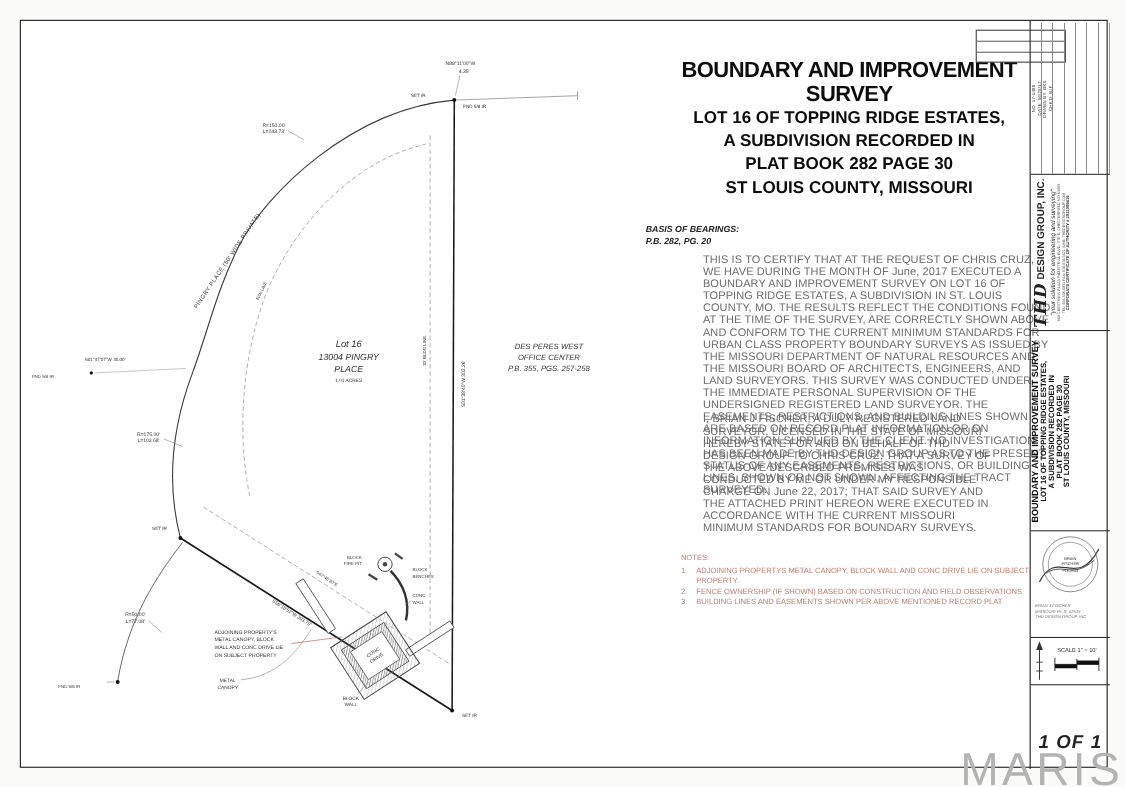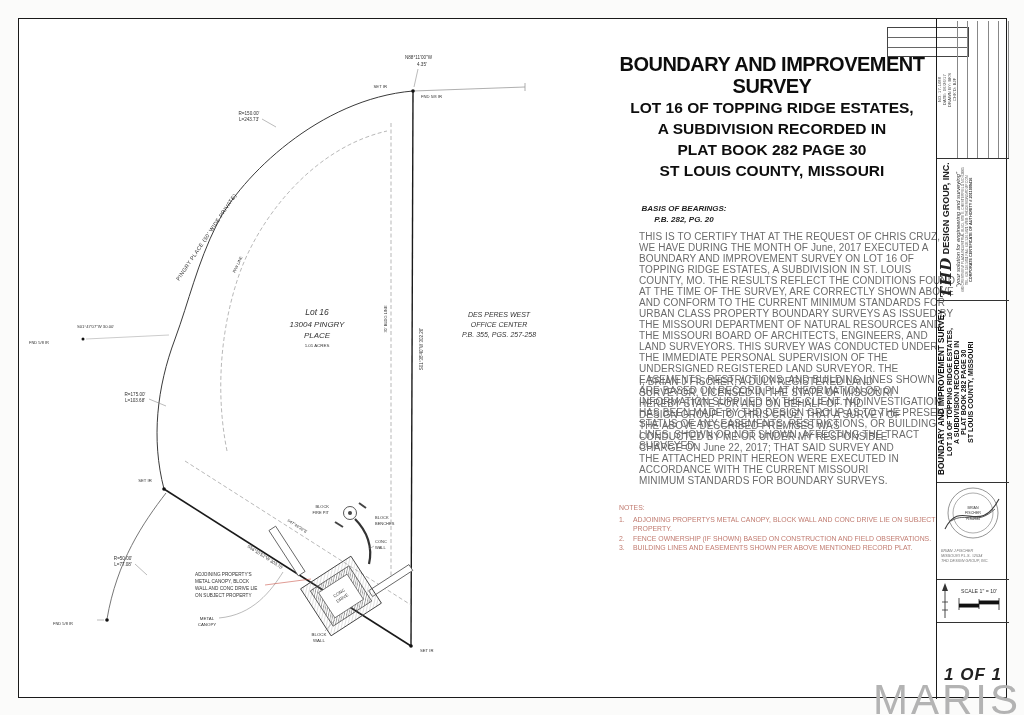--- a/index.html
+++ b/index.html
@@ -4,21 +4,21 @@
 <style>
   html,body{margin:0;padding:0;width:1024px;height:715px;background:#fbfbfa;overflow:hidden;
             font-family:"Liberation Sans",sans-serif;}
   .sheet{position:absolute;left:18px;top:18px;width:989px;height:680px;background:#fff;
          border:1.5px solid #1a1a1a;box-sizing:border-box;}
   
   .titleblock{position:absolute;left:582px;top:34px;width:342px;text-align:center;color:#0d0d0d;}
   .titleblock .t1{font-size:20px;font-weight:bold;letter-spacing:-.5px;line-height:22px;}
   .titleblock .t2{font-size:15.5px;font-weight:bold;line-height:21px;}
   .schedule{position:absolute;left:617px;top:149px;font-size:10px;font-weight:bold;color:#111;line-height:14px;}
-  .basis{position:absolute;left:600px;top:184px;width:130px;text-align:center;
+  .basis{position:absolute;left:568px;top:184px;width:130px;
          font-size:8px;font-weight:bold;font-style:italic;color:#222;line-height:11px;}
   .para{position:absolute;color:#6b6b6b;font-size:10px;line-height:11px;letter-spacing:.1px;margin-left:20px;}
   .cert{left:600px;top:212px;width:318px;}
   .stmt{left:600px;top:357px;width:264px;}
   .notes{position:absolute;left:600px;top:484px;width:334px;color:#c17b70;font-size:6.9px;line-height:9.5px;}
   .notes .nh{margin-bottom:2px;}
   .notes .ni{display:flex;}
   .notes .nn{width:14px;flex:none;}
   
   .sidebar{position:absolute;left:917px;top:0;width:72px;height:680px;border-left:1px solid #1a1a1a;box-sizing:border-box;}

